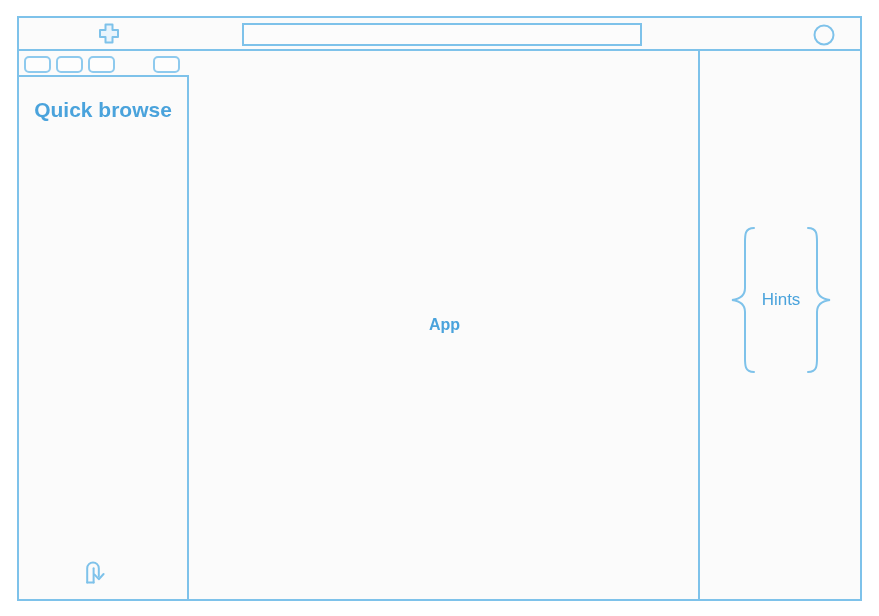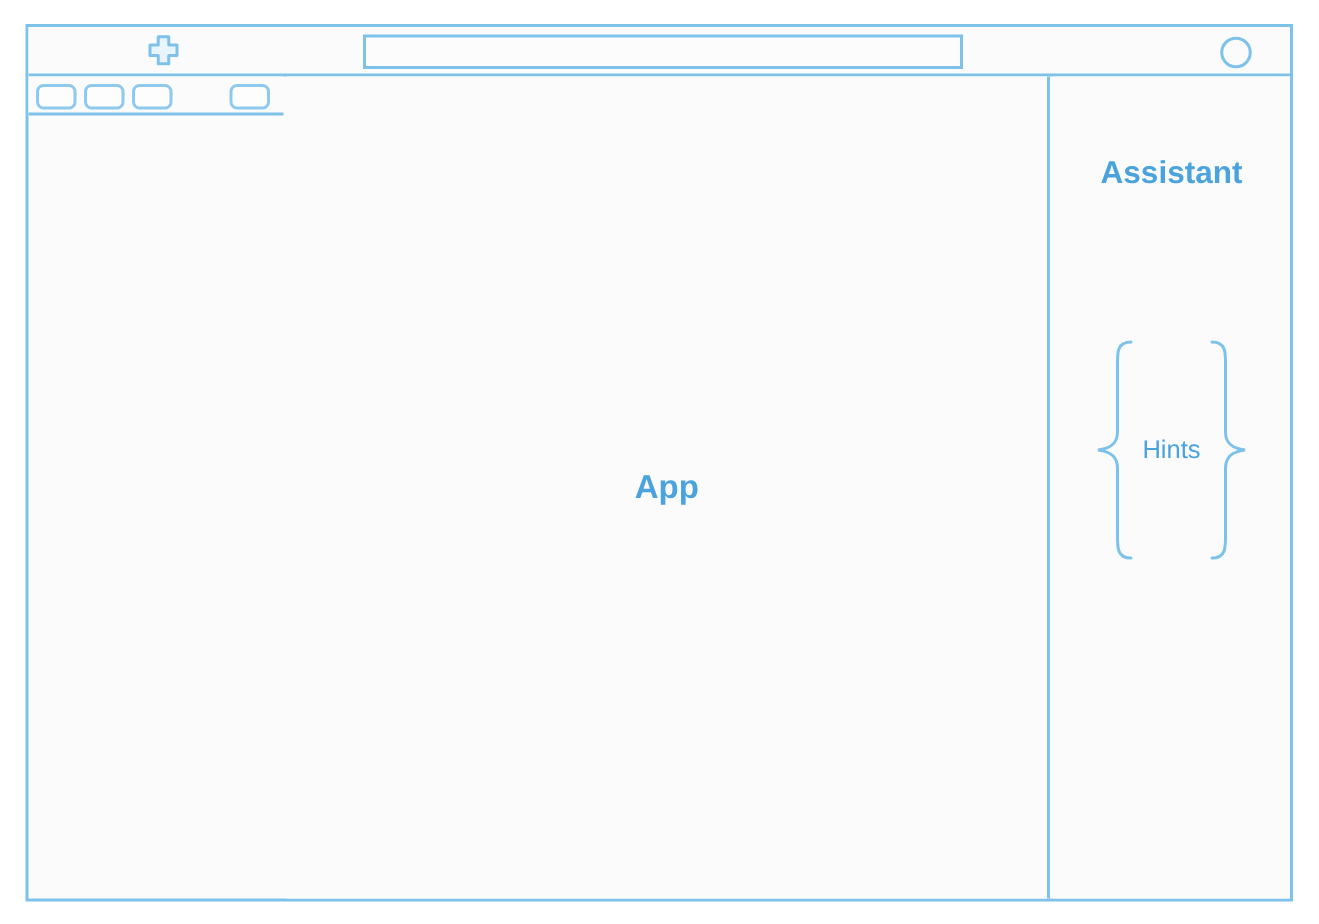--- a/index.html
+++ b/index.html
@@ -141,21 +141,21 @@
     border-right: 2px solid #7ec2ea;
   }
 
   .content-label {
     position: absolute;
     left: 0;
     right: 0;
     top: 50%;
     transform: translateY(-50%);
     text-align: center;
-    font-size: 22px;
+    font-size: 16px;
     font-weight: bold;
     color: #4aa3dc;
   }
 
   .assistant-pane {
     position: absolute;
     right: 0;
     top: 33px;
     width: 158px;
     bottom: 0;
@@ -221,27 +221,38 @@
       </span>
     </div>
 
     <div class="tab-strip">
       <div class="tab-chip t1"></div>
       <div class="tab-chip t2"></div>
       <div class="tab-chip t3"></div>
       <div class="tab-chip t4"></div>
     </div>
 
+    <div class="sidebar">
+      <div class="sidebar-title">Quick browse</div>
+
+      <span class="sidebar-footer-icon">
+        <svg viewBox="0 0 27 28" width="27" height="28" aria-hidden="true">
+          <path d="M4.2 25.5 V11.2 a5.8 5.8 0 0 1 11.6 0 V19.3" fill="none" stroke="#7ec2ea" stroke-width="2" stroke-linecap="round"></path>
+          <path d="M10.6 25.5 V11.2" fill="none" stroke="#7ec2ea" stroke-width="2" stroke-linecap="round"></path>
+          <path d="M4.2 25.5 H10.6" fill="none" stroke="#7ec2ea" stroke-width="2" stroke-linecap="round"></path>
+          <path d="M11.6 17.6 L15.8 22.2 L20.6 17.0" fill="none" stroke="#7ec2ea" stroke-width="2" stroke-linecap="round" stroke-linejoin="round"></path>
+        </svg>
+      </span>
+    </div>
 
     <div class="content-pane">
       <div class="content-label">App</div>
     </div>
 
     <div class="assistant-pane">
-      <div class="assistant-title">Assistant</div>
 
       <div class="hints-block">
         <span class="brace">
           <svg viewBox="0 0 26 148" width="26" height="148" aria-hidden="true">
             <path d="M24 2 C14 2 15 10 15 20 L15 62 C15 70 10 73 2 74
                      C10 75 15 78 15 86 L15 128 C15 138 14 146 24 146" fill="none" stroke="#7ec2ea" stroke-width="2" stroke-linecap="round"></path>
           </svg>
         </span>
 
         <span class="hints-label">Hints</span>

